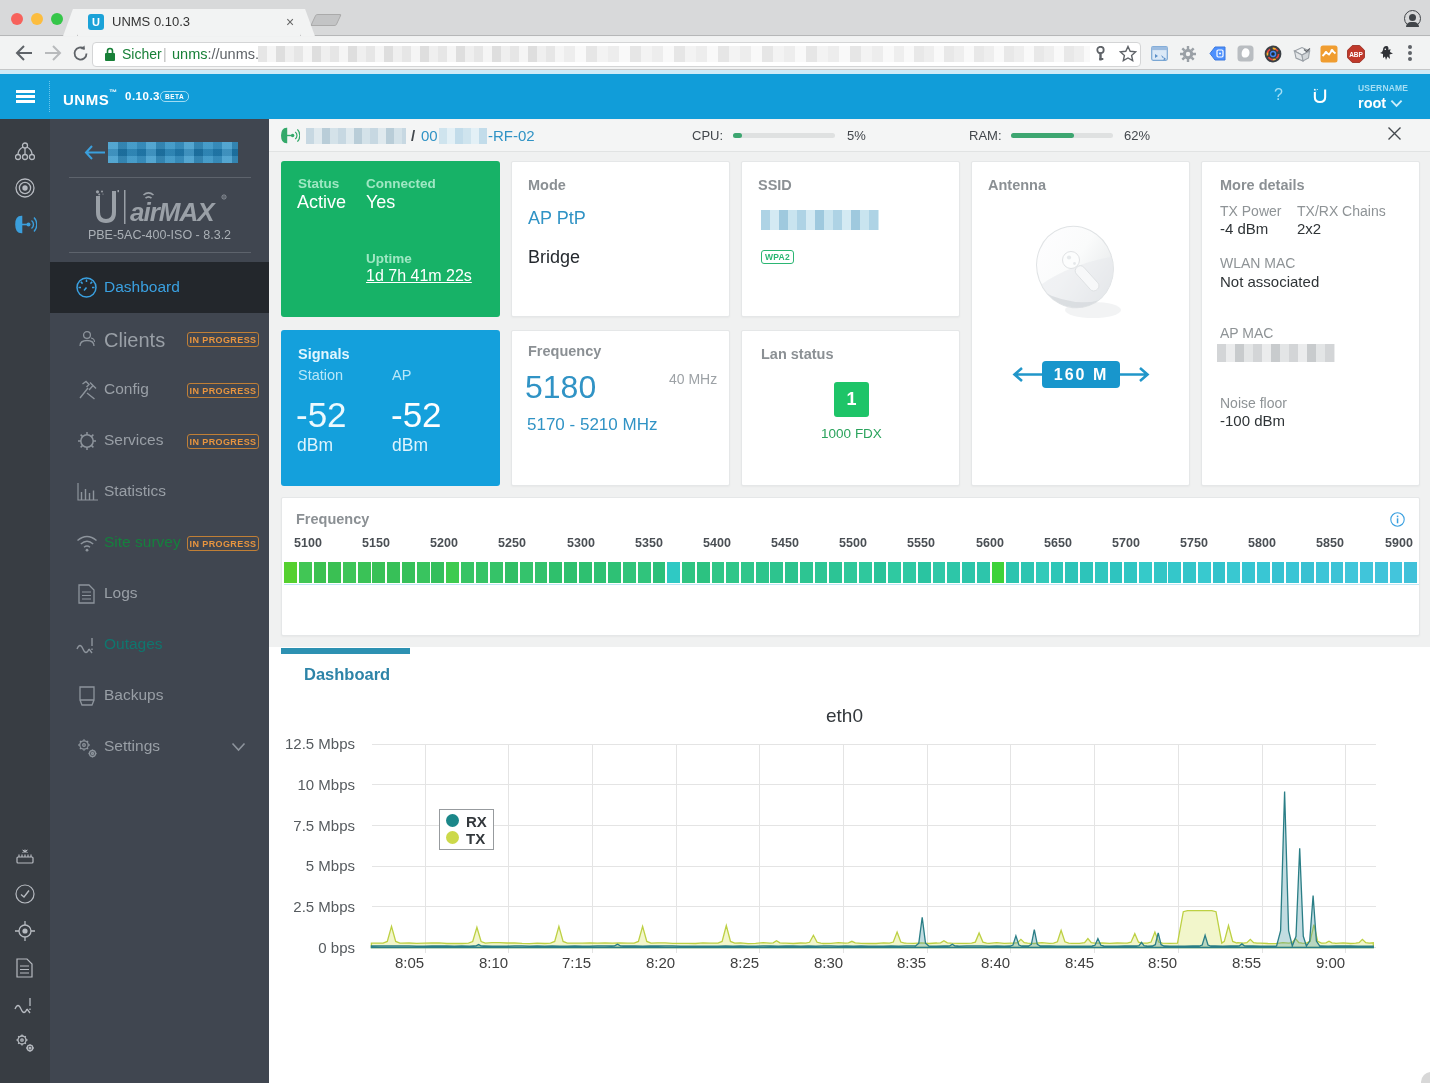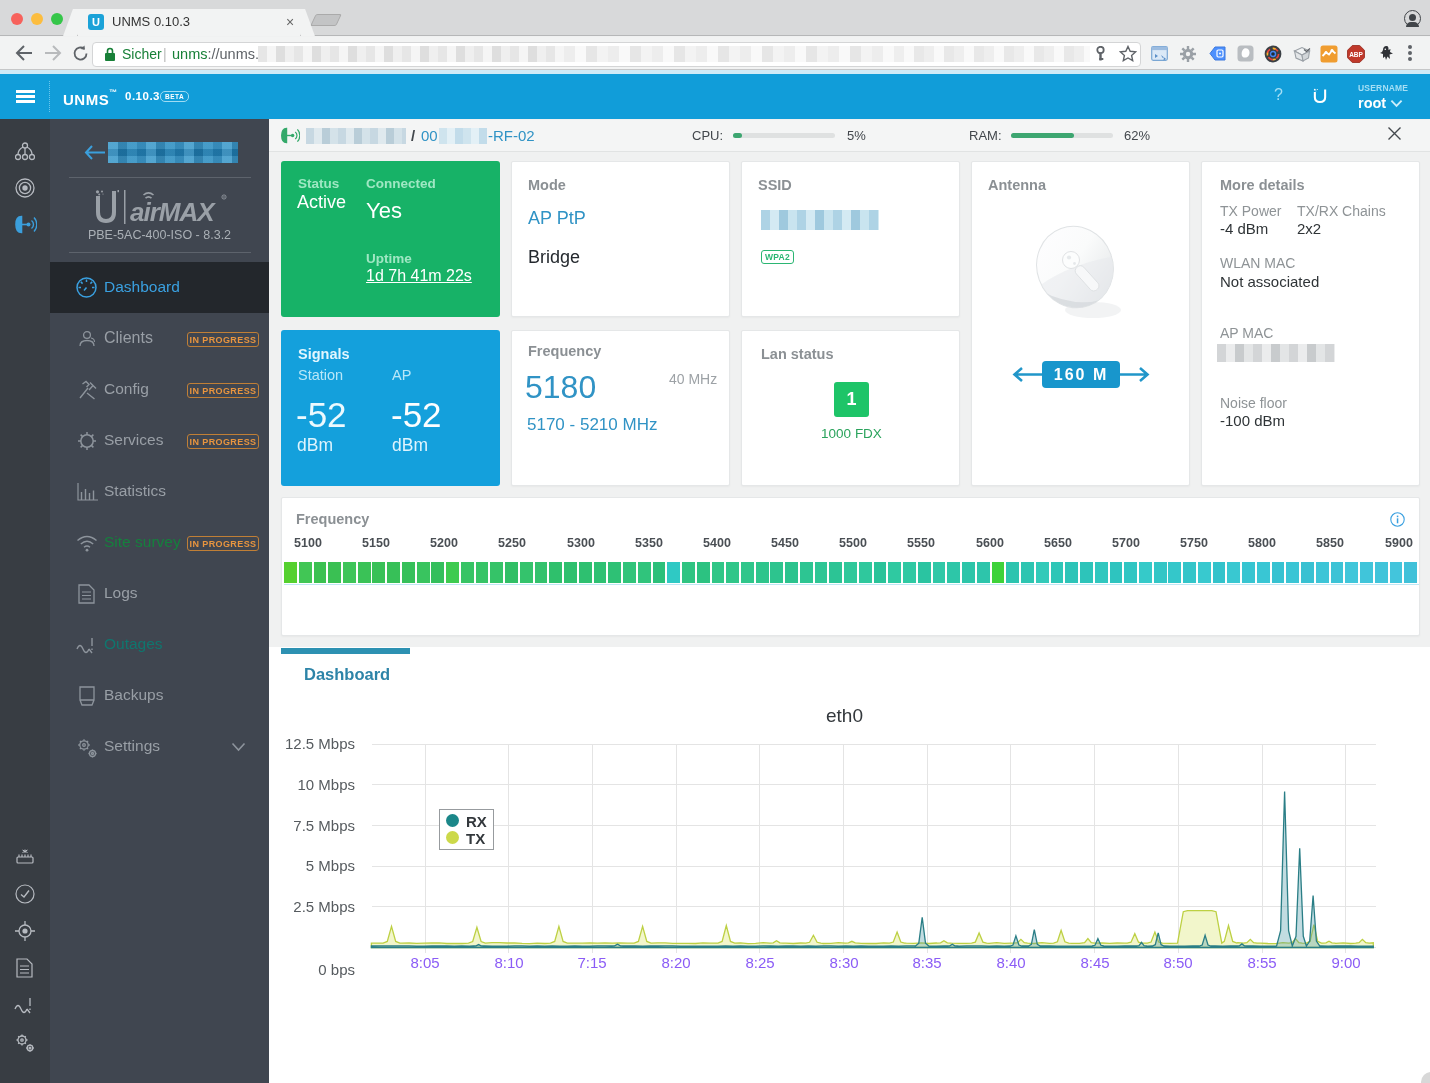--- a/index.html
+++ b/index.html
@@ -26,21 +26,21 @@
 #sidebar { left:50px; top:119px; width:219px; height:964px; background:#404650; }
 #content { left:269px; top:119px; width:1161px; height:964px; background:#f0f1f1; }
 #devbar { left:269px; top:120px; width:1161px; height:32px; background:#f4f5f5; border-bottom:1px solid #e1e3e3; }
 .card { position:absolute; background:#fff; border:1px solid #e5e7e8; border-radius:2px; box-shadow:0 1px 2px rgba(0,0,0,0.04); }
 .clabel { position:absolute; left:16px; top:15px; font-size:14.5px; color:#8b9094; font-weight:bold; }
 .badge { left:187px; width:72px; height:15px; border:1px solid #c07f36; border-radius:3px; font-size:9px; font-weight:bold; color:#e8953f; text-align:center; line-height:14px; letter-spacing:0.4px; }
 .dlab { font-size:14px; color:#8e9396; }
 .dval { font-size:15px; color:#2f3437; }
 .tick { top:536px; width:50px; text-align:center; font-size:12.5px; font-weight:bold; color:#4a4f54; }
 .seg { top:562px; width:12.9px; height:21px; }
-.xlab { top:954px; width:60px; text-align:center; font-size:15px; color:#8b5cf6; }
+.xlab { top:954px; width:60px; font-size:15px; color:#404040; }
 .ylab { left:250px; width:105px; text-align:right; font-size:15px; color:#565b5f; }
 #whitepanel { left:269px; top:647px; width:1161px; height:436px; background:#fff; }
 </style>
 </head>
 <body>
 
 <div id="tabstrip" class="abs"></div>
 <div class="abs light" style="left:11px;background:#f7625c;"></div>
 <div class="abs light" style="left:31px;background:#fcbd3f;"></div>
 <div class="abs light" style="left:51px;background:#35c649;"></div>
@@ -256,21 +256,21 @@
  <circle cx="10.5" cy="10.5" r="9.5" fill="none" stroke="#3aa0e0" stroke-width="1.5"></circle>
  <path d="M10.5 2.5 V5 M18.5 10.5 H16 M2.5 10.5 H5 M4.8 4.8 L6.6 6.6 M16.2 4.8 L14.4 6.6 M10.5 10.5 L8 13.5" stroke="#3aa0e0" stroke-width="1.5" fill="none"></path>
 </svg>
 <div class="abs" style="left:104px;top:278px;font-size:15.5px;color:#3aa0e0;">Dashboard</div>
 
 <svg class="abs" style="left:77px;top:329px;" width="20" height="20" viewBox="0 0 20 20">
  <circle cx="10" cy="6" r="3.4" fill="none" stroke="#8d949c" stroke-width="1.3"></circle>
  <path d="M3 17 Q3 11.5 10 11.5 Q17 11.5 17 17" fill="none" stroke="#8d949c" stroke-width="1.3"></path>
  <path d="M14 9 Q17.5 9.5 17.5 13" fill="none" stroke="#8d949c" stroke-width="1.1"></path>
 </svg>
-<div class="abs" style="left:104px;top:329px;font-size:16px;color:#999fa6;">Clients</div>
+<div class="abs" style="left:104px;top:329px;font-size:20px;color:#999fa6;">Clients</div>
 <div class="abs badge" style="top:332px;">IN PROGRESS</div>
 
 <svg class="abs" style="left:77px;top:380px;" width="21" height="21" viewBox="0 0 21 21">
  <g stroke="#8d949c" stroke-width="1.4" fill="none">
  <path d="M3 18 L11 8 M5.5 4 L9 1.5 L12 4.5 L9.5 7"></path>
  <path d="M10 13 L17.5 19 M13 2.5 L19 8.5 M16 5.5 L12 10"></path>
  </g>
 </svg>
 <div class="abs" style="left:104px;top:380px;font-size:15.5px;color:#999fa6;">Config</div>
 <div class="abs badge" style="top:383px;">IN PROGRESS</div>
@@ -358,21 +358,21 @@
 <div class="abs" style="left:1011px;top:133px;width:63px;height:5px;border-radius:3px;background:#3da670;"></div>
 <div class="abs" style="left:1124px;top:128px;font-size:13px;color:#42474c;">62%</div>
 <svg class="abs" style="left:1387px;top:126px;" width="15" height="15" viewBox="0 0 15 15">
     <path d="M1.5 1.5 L13.5 13.5 M13.5 1.5 L1.5 13.5" stroke="#44494e" stroke-width="1.4"></path>
   </svg>
 
 <div class="abs" style="left:281px;top:161px;width:219px;height:156px;background:#17b267;border-radius:3px;">
  <div class="abs" style="left:17px;top:15px;font-size:13.5px;font-weight:bold;color:#9fe7c3;">Status</div>
  <div class="abs" style="left:16px;top:31px;font-size:18px;color:#fff;">Active</div>
  <div class="abs" style="left:85px;top:15px;font-size:13.5px;font-weight:bold;color:#9fe7c3;">Connected</div>
- <div class="abs" style="left:85px;top:31px;font-size:22px;color:#fff;margin-top:6px;">Yes</div>
+ <div class="abs" style="left:85px;top:31px;font-size:18px;color:#fff;">Yes</div>
  <div class="abs" style="left:85px;top:90px;font-size:13.5px;font-weight:bold;color:#9fe7c3;">Uptime</div>
  <div class="abs" style="left:85px;top:106px;font-size:16px;color:#fff;white-space:nowrap;text-decoration:underline;">1d 7h 41m 22s</div>
 </div>
 <div class="card" style="left:511px;top:161px;width:219px;height:156px;">
  <div class="clabel">Mode</div>
  <div class="abs" style="left:16px;top:46px;font-size:18px;color:#3093c5;">AP PtP</div>
  <div class="abs" style="left:16px;top:85px;font-size:18px;color:#24292e;">Bridge</div>
 </div>
 <div class="card" style="left:741px;top:161px;width:219px;height:156px;">
  <div class="clabel">SSID</div>
@@ -582,21 +582,21 @@
 <line x1="1345.7" y1="744" x2="1345.7" y2="953" stroke="#e4e4e4" stroke-width="1" shape-rendering="crispEdges"></line>
 
 <path d="M371.4,947.5 L371.4,943.2 L379.0,943.1 L383.1,943.1 L387.3,941.4 L391.5,926.4 L395.7,941.4 L399.9,943.1 L401.6,943.1 L409.1,943.0 L416.6,943.4 L424.2,943.1 L431.7,943.0 L439.2,942.8 L446.8,943.5 L454.3,943.3 L461.8,943.5 L468.5,943.1 L472.7,941.5 L476.9,927.2 L481.1,941.5 L485.3,943.1 L492.0,942.6 L499.5,942.7 L507.0,943.0 L514.6,943.0 L522.1,943.4 L529.6,943.6 L537.2,943.1 L544.7,943.5 L550.5,943.1 L554.7,941.4 L558.9,926.4 L563.1,941.4 L567.3,943.1 L574.8,943.1 L582.4,943.2 L589.9,942.8 L597.4,943.1 L605.0,943.0 L612.5,943.1 L620.0,943.0 L627.6,943.2 L634.2,943.1 L638.4,941.4 L642.6,926.4 L646.8,941.4 L651.0,943.1 L657.7,942.8 L665.2,942.9 L672.8,943.3 L680.3,943.4 L687.8,943.3 L695.4,943.5 L702.9,942.9 L710.4,943.2 L718.0,943.1 L722.1,941.4 L726.3,925.5 L730.5,941.4 L734.7,943.1 L740.5,942.8 L748.1,943.6 L755.6,943.4 L763.1,942.7 L769.8,943.1 L773.2,942.9 L776.5,940.7 L779.9,942.9 L783.2,943.1 L785.7,943.2 L793.3,943.5 L800.8,943.0 L805.8,943.1 L809.6,942.3 L813.4,935.3 L817.1,942.3 L820.9,943.1 L823.4,943.5 L830.9,943.3 L838.5,942.7 L845.2,943.1 L848.5,942.9 L851.9,941.3 L855.2,942.9 L858.6,943.1 L861.1,943.4 L868.6,943.5 L876.1,943.5 L883.7,942.8 L889.5,943.1 L893.3,942.0 L897.1,932.1 L900.8,942.0 L904.6,943.1 L906.3,943.2 L913.8,943.4 L921.3,942.9 L928.9,943.5 L936.4,943.0 L937.2,943.1 L940.6,942.9 L943.9,940.7 L947.3,942.9 L950.6,943.1 L951.5,943.2 L959.0,943.4 L966.5,943.3 L971.6,943.1 L975.3,942.1 L979.1,932.9 L982.9,942.1 L986.6,943.1 L989.1,943.3 L996.7,942.7 L1004.2,943.4 L1011.7,943.2 L1014.2,943.1 L1017.6,942.7 L1020.9,939.4 L1024.3,942.7 L1027.6,943.1 L1034.3,943.5 L1041.9,942.6 L1049.4,943.4 L1053.6,943.1 L1057.4,941.8 L1061.1,930.4 L1064.9,941.8 L1068.7,943.1 L1072.0,943.3 L1079.5,943.3 L1081.2,943.1 L1084.6,942.7 L1087.9,938.6 L1091.3,942.7 L1094.6,943.1 L1102.1,943.0 L1109.7,943.4 L1117.2,943.0 L1124.7,943.2 L1127.2,943.1 L1131.0,942.2 L1134.8,933.7 L1138.5,942.2 L1142.3,943.1 L1147.3,943.1 L1151.1,942.0 L1154.9,932.1 L1158.6,942.0 L1162.4,943.1 L1169.9,943.4 L1177.5,943.1 L1183.3,911.7 L1187.5,910.6 L1211.8,910.6 L1216.0,911.7 L1221.8,943.1 L1224.3,941.4 L1228.5,925.5 L1232.7,941.4 L1236.9,943.1 L1237.7,942.7 L1243.6,943.1 L1246.9,942.7 L1250.3,939.4 L1253.6,942.7 L1257.0,943.1 L1260.3,943.2 L1267.9,943.5 L1275.4,943.6 L1282.9,942.7 L1288.8,943.1 L1292.1,942.7 L1295.5,938.6 L1298.8,942.7 L1302.2,943.1 L1305.5,943.3 L1306.4,943.1 L1310.1,941.3 L1313.9,924.7 L1317.7,941.3 L1321.4,943.1 L1323.1,943.1 L1326.0,942.9 L1329.0,941.3 L1331.9,942.9 L1334.8,943.1 L1335.7,943.4 L1343.2,942.9 L1350.7,943.5 L1355.7,943.1 L1359.1,942.7 L1362.4,939.4 L1365.8,942.7 L1369.1,943.1 L1373.3,942.8 L1373.3,947.5 Z" fill="#dce775" fill-opacity="0.38" stroke="#bdd043" stroke-width="1.3"></path>
 <path d="M371.4,947.5 L371.4,946.0 L379.0,945.9 L386.5,945.9 L394.0,945.9 L401.6,945.9 L409.1,945.9 L416.6,946.2 L424.2,946.1 L431.7,945.9 L439.2,946.0 L446.8,945.9 L454.3,946.2 L461.8,946.0 L469.4,946.1 L473.5,946.0 L476.1,945.9 L478.6,944.6 L481.1,945.9 L483.6,946.0 L484.4,946.0 L492.0,946.2 L499.5,946.1 L507.0,946.1 L514.6,945.9 L522.1,945.9 L529.6,946.2 L537.2,945.9 L544.7,946.2 L552.2,946.0 L559.8,946.2 L567.3,946.2 L574.8,945.9 L582.4,946.1 L589.9,946.1 L597.4,945.8 L605.0,945.9 L611.7,946.0 L614.6,945.9 L617.5,944.2 L620.4,945.9 L623.4,946.0 L627.6,946.0 L635.1,946.0 L642.6,946.2 L650.2,945.9 L657.7,946.0 L665.2,945.9 L672.8,945.9 L680.3,946.1 L687.8,946.1 L695.4,946.2 L702.9,946.2 L710.4,946.2 L718.0,946.1 L725.5,946.0 L733.0,946.2 L740.5,946.0 L748.1,946.1 L755.6,946.1 L763.1,945.9 L770.7,946.0 L778.2,946.1 L785.7,946.0 L793.3,946.0 L800.8,946.2 L808.3,945.9 L815.9,946.2 L823.4,945.9 L830.9,945.9 L838.5,946.2 L846.0,945.9 L853.5,946.1 L861.1,946.0 L868.6,946.2 L876.1,946.2 L883.7,946.2 L891.2,945.9 L898.7,946.2 L906.3,945.9 L913.8,945.9 L915.5,946.0 L918.8,943.2 L922.2,917.4 L925.5,943.2 L928.9,946.0 L936.4,946.1 L943.9,946.0 L947.3,946.0 L949.8,945.9 L952.3,944.2 L954.8,945.9 L957.3,946.0 L959.0,946.2 L966.5,945.9 L974.1,945.9 L981.6,945.9 L989.1,946.2 L996.7,945.9 L1004.2,946.2 L1010.1,946.0 L1013.0,945.0 L1015.9,935.8 L1018.9,945.0 L1021.8,946.0 L1026.8,945.9 L1028.5,946.0 L1031.4,944.4 L1034.3,929.6 L1037.3,944.4 L1040.2,946.0 L1041.9,945.9 L1049.4,946.0 L1056.9,946.1 L1064.5,946.1 L1072.0,946.2 L1079.5,946.2 L1087.1,946.2 L1092.1,946.0 L1095.0,945.3 L1097.9,938.6 L1100.9,945.3 L1103.8,946.0 L1109.7,946.2 L1117.2,946.2 L1124.7,945.8 L1132.3,946.0 L1136.5,946.0 L1139.0,945.7 L1141.5,942.3 L1144.0,945.7 L1146.5,946.0 L1147.3,946.1 L1152.4,946.0 L1155.3,944.7 L1158.2,932.9 L1161.1,944.7 L1164.1,946.0 L1169.9,946.1 L1177.5,946.1 L1185.0,946.2 L1192.5,945.9 L1199.2,946.0 L1202.2,945.0 L1205.1,935.3 L1208.0,945.0 L1210.9,946.0 L1215.1,945.9 L1222.7,946.2 L1230.2,945.9 L1236.9,946.0 L1239.4,945.8 L1241.9,943.9 L1244.4,945.8 L1246.9,946.0 L1252.8,945.9 L1260.3,946.2 L1267.9,946.1 L1275.4,946.2 L1276.6,946.0 L1280.6,930.6 L1284.6,791.4 L1288.6,930.6 L1292.3,946.0 L1296.0,936.3 L1299.7,848.3 L1303.3,936.3 L1306.4,946.0 L1309.7,941.0 L1313.1,895.5 L1316.4,941.0 L1319.8,946.0 L1320.6,945.9 L1328.1,946.1 L1335.7,946.0 L1343.2,945.9 L1350.7,946.0 L1358.3,946.1 L1365.8,946.1 L1373.3,946.2 L1373.3,947.5 Z" fill="#4f9aa8" fill-opacity="0.35" stroke="#2a7e86" stroke-width="1.3"></path>
 </svg>
 <div class="abs ylab" style="top:735px;">12.5 Mbps</div>
 <div class="abs ylab" style="top:776px;">10 Mbps</div>
 <div class="abs ylab" style="top:817px;">7.5 Mbps</div>
 <div class="abs ylab" style="top:857px;">5 Mbps</div>
 <div class="abs ylab" style="top:898px;">2.5 Mbps</div>
-<div class="abs ylab" style="top:939px;margin-top:22px;">0 bps</div>
+<div class="abs ylab" style="top:939px;">0 bps</div>
 <div class="abs xlab" style="left:395px;">8:05</div>
 <div class="abs xlab" style="left:479px;">8:10</div>
 <div class="abs xlab" style="left:562px;">7:15</div>
 <div class="abs xlab" style="left:646px;">8:20</div>
 <div class="abs xlab" style="left:730px;">8:25</div>
 <div class="abs xlab" style="left:814px;">8:30</div>
 <div class="abs xlab" style="left:897px;">8:35</div>
 <div class="abs xlab" style="left:981px;">8:40</div>
 <div class="abs xlab" style="left:1065px;">8:45</div>
 <div class="abs xlab" style="left:1148px;">8:50</div>

